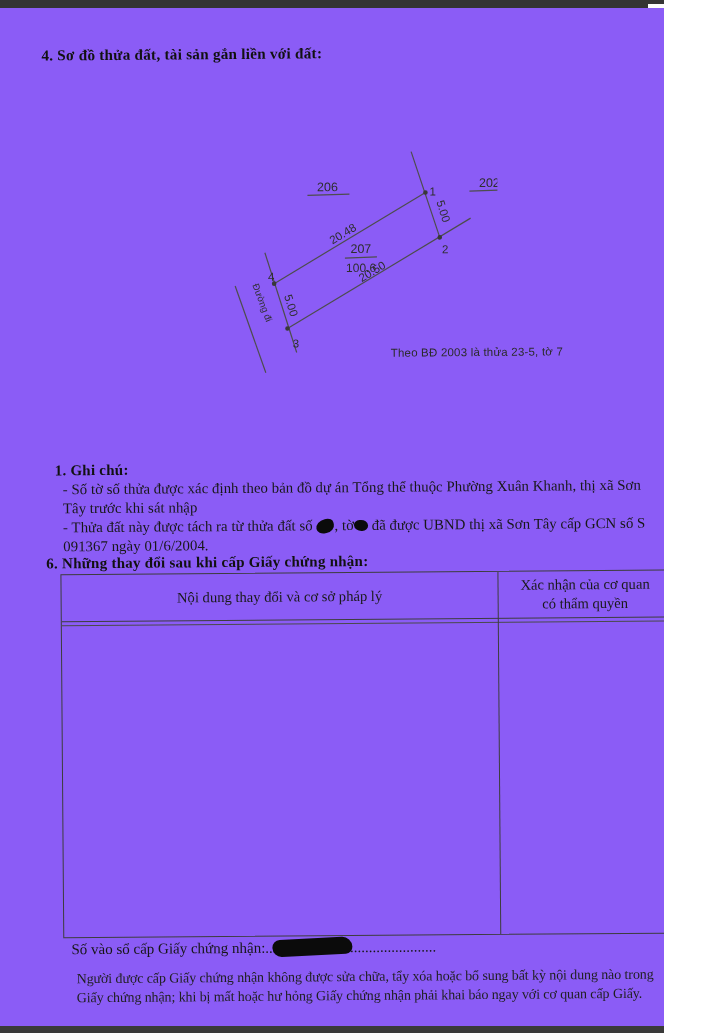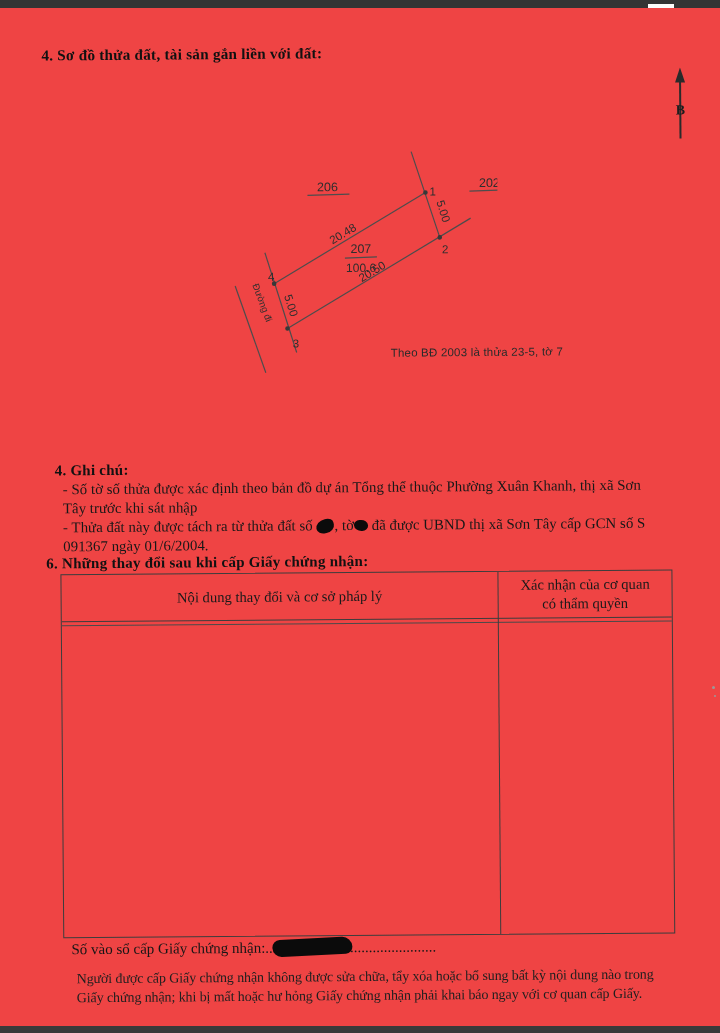--- a/index.html
+++ b/index.html
@@ -1,18 +1,18 @@
 <!DOCTYPE html>
 <html><head>
 <meta charset="utf-8">
 <style>
   html,body{margin:0;padding:0;}
   #page{
-    position:relative;width:720px;height:1033px;overflow:hidden;
-    background:#ef4444;
+    position:relative;width:664px;height:1033px;overflow:hidden;
+    background:#8b5cf6;
     font-family:"Liberation Serif","DejaVu Serif",serif;
     color:#1c1c1c;
   }
   .skew{position:absolute;inset:0;transform:rotate(-0.45deg);transform-origin:360px 520px;}
   .abs{position:absolute;white-space:nowrap;}
   .h-bold{font-weight:bold;font-size:15.2px;letter-spacing:.25px;color:#111;}
   .body-line{font-size:14.8px;letter-spacing:.05px;color:#181818;}
   .scan-bar{position:absolute;left:0;width:720px;background:#343434;}
   .bar-notch{position:absolute;background:#fcfcfb;}
   
@@ -93,21 +93,21 @@
         <text transform="translate(242,73) rotate(73)" text-anchor="middle">5.00</text>
         <text transform="translate(89,166) rotate(73)" text-anchor="middle">5.00</text>
         <text x="163" y="113" text-anchor="middle" font-size="12.5">207</text>
         <text x="163" y="132" text-anchor="middle" font-size="12">100.6</text>
         <text transform="translate(61,163) rotate(70)" text-anchor="middle" font-size="9.5" fill="#4a4a4a">Đường đi</text>
       </g>
     </svg>
 
     <div class="abs diagram-caption" style="left:392px;top:347px;">Theo BĐ 2003 là thửa 23-5, tờ 7</div>
 
-    <div class="abs h-bold" style="left:55px;top:460px;font-size:15px;">4. Ghi chú:</div>
+    <div class="abs h-bold" style="left:55px;top:460px;font-size:15px;">1. Ghi chú:</div>
     <div class="abs body-line" style="left:63px;top:479px;">- Số tờ số thửa được xác định theo bản đồ dự án Tổng thể thuộc Phường Xuân Khanh, thị xã Sơn</div>
     <div class="abs body-line" style="left:63px;top:498px;">Tây trước khi sát nhập</div>
     <div class="abs body-line" style="left:63px;top:517px;">
       <span>- Thửa đất này được tách ra từ thửa đất số </span><span class="redact redact-a"></span><span>, tờ</span><span class="redact redact-b"></span><span> đã được UBND thị xã Sơn Tây cấp GCN số S</span>
     </div>
     <div class="abs body-line" style="left:63px;top:536px;">091367 ngày 01/6/2004.</div>
 
     <div class="abs h-bold" style="left:46px;top:553px;font-size:15px;">6. Những thay đổi sau khi cấp Giấy chứng nhận:</div>
 
     <div class="chg-table">

